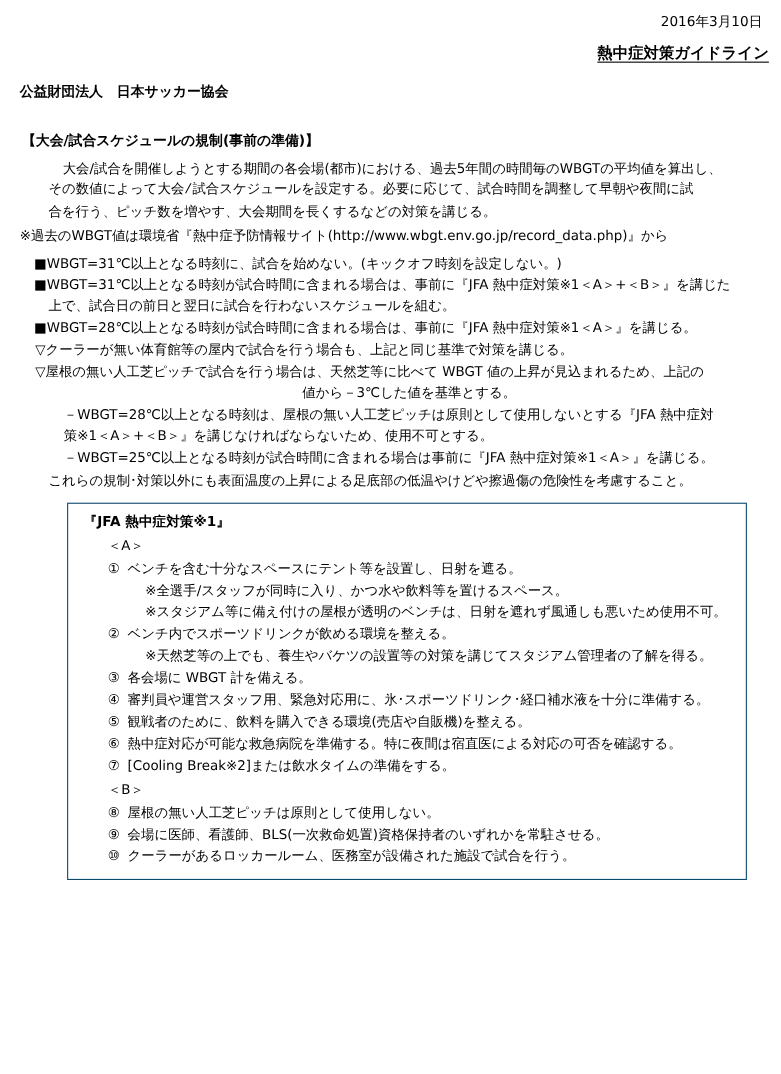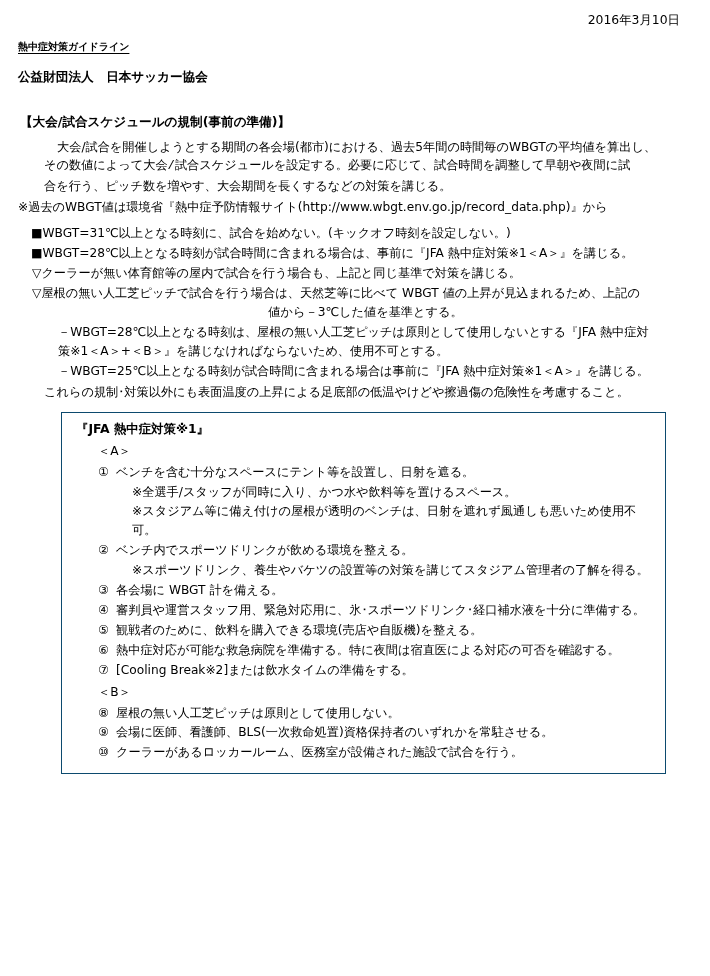--- a/index.html
+++ b/index.html
@@ -13,30 +13,30 @@
     font-family: "DejaVu Sans", "Liberation Sans", sans-serif;
     color: #000000;
     font-size: 12.2px;
     line-height: 1.55;
   }
   .page {
     position: relative;
     width: 710px;
     height: 976px;
     box-sizing: border-box;
-    padding: 10px 24px 0 18px;
+    padding: 10px 11px 0 18px;
   }
   .date-line {
     text-align: right;
     font-size: 12.4px;
     margin: 0 6px 10px 0;
   }
   .doc-title {
-    text-align: left;
-    font-size: 10px;
+    text-align: right;
+    font-size: 14px;
     font-weight: bold;
     margin: 6px 0 12px 0;
   }
   .doc-title span {
     text-decoration: underline;
     text-underline-offset: 3px;
   }
   .org-line {
     text-align: left;
     font-size: 12.6px;
@@ -147,20 +147,24 @@
   <p class="para">合を行う、ピッチ数を増やす、大会期間を長くするなどの対策を講じる。</p>
 
   <p class="note">※過去のWBGT値は環境省『熱中症予防情報サイト(http://www.wbgt.env.go.jp/record_data.php)』から</p>
 
   <div style="height:6px"></div>
 
   <p class="bullet-sq">
     <span>■</span><span>WBGT=31℃以上となる時刻に、試合を始めない。(キックオフ時刻を設定しない。)</span>
   </p>
 
+  <p class="bullet-sq">
+    <span>■</span><span>WBGT=31℃以上となる時刻が試合時間に含まれる場合は、事前に『JFA 熱中症対策※1＜A＞+＜B＞』を講じた</span>
+    <span class="cont">上で、試合日の前日と翌日に試合を行わないスケジュールを組む。</span>
+  </p>
 
   <p class="bullet-sq">
     <span>■</span><span>WBGT=28℃以上となる時刻が試合時間に含まれる場合は、事前に『JFA 熱中症対策※1＜A＞』を講じる。</span>
   </p>
 
   <p class="bullet-tri">
     <span>▽</span><span>クーラーが無い体育館等の屋内で試合を行う場合も、上記と同じ基準で対策を講じる。</span>
   </p>
 
   <p class="bullet-tri">
@@ -187,21 +191,21 @@
 
     <div class="item">
       <span class="num">①</span><span class="txt">ベンチを含む十分なスペースにテント等を設置し、日射を遮る。</span>
     </div>
     <div class="sub-note">※全選手/スタッフが同時に入り、かつ水や飲料等を置けるスペース。</div>
     <div class="sub-note">※スタジアム等に備え付けの屋根が透明のベンチは、日射を遮れず風通しも悪いため使用不可。</div>
 
     <div class="item">
       <span class="num">②</span><span class="txt">ベンチ内でスポーツドリンクが飲める環境を整える。</span>
     </div>
-    <div class="sub-note">※スポーツドリンク、養生やバケツの設置等の対策を講じてスタジアム管理者の了解を得る。</div>
+    <div class="sub-note">※天然芝等の上でも、養生やバケツの設置等の対策を講じてスタジアム管理者の了解を得る。</div>
 
     <div class="item">
       <span class="num">③</span><span class="txt">各会場に WBGT 計を備える。</span>
     </div>
 
     <div class="item">
       <span class="num">④</span><span class="txt">審判員や運営スタッフ用、緊急対応用に、氷･スポーツドリンク･経口補水液を十分に準備する。</span>
     </div>
 
     <div class="item">

